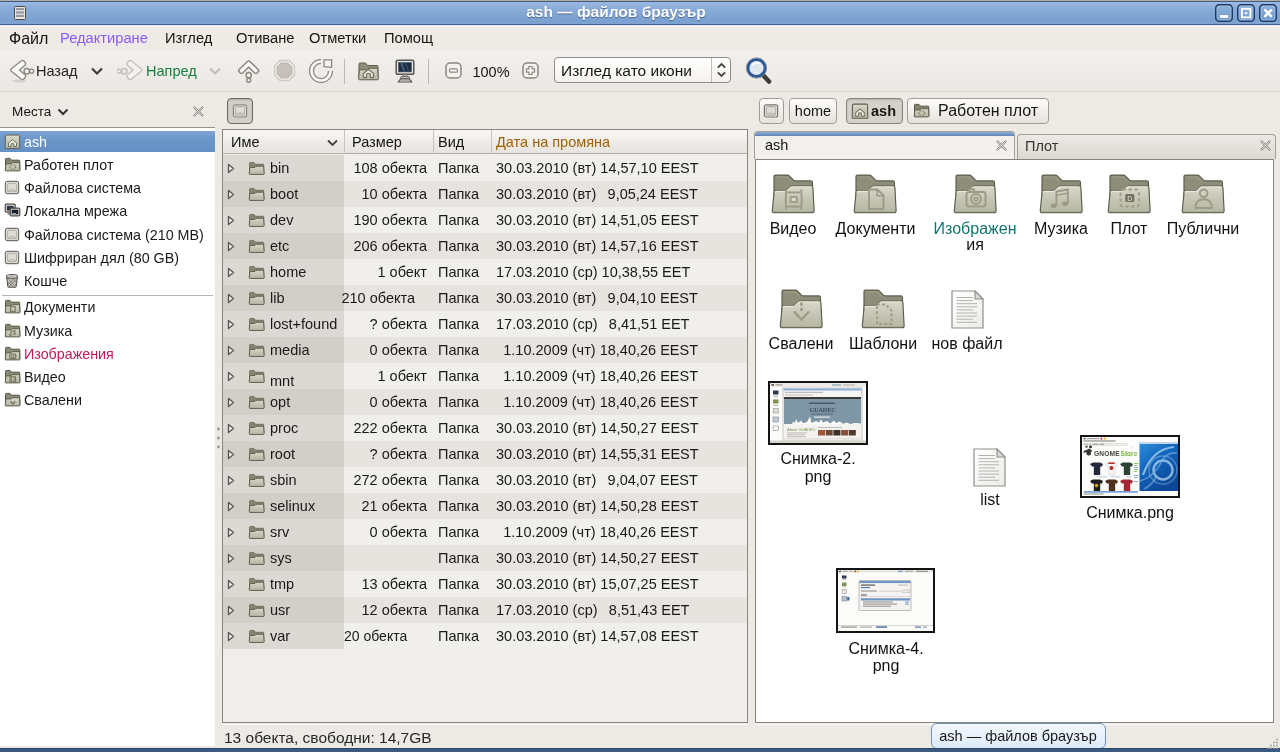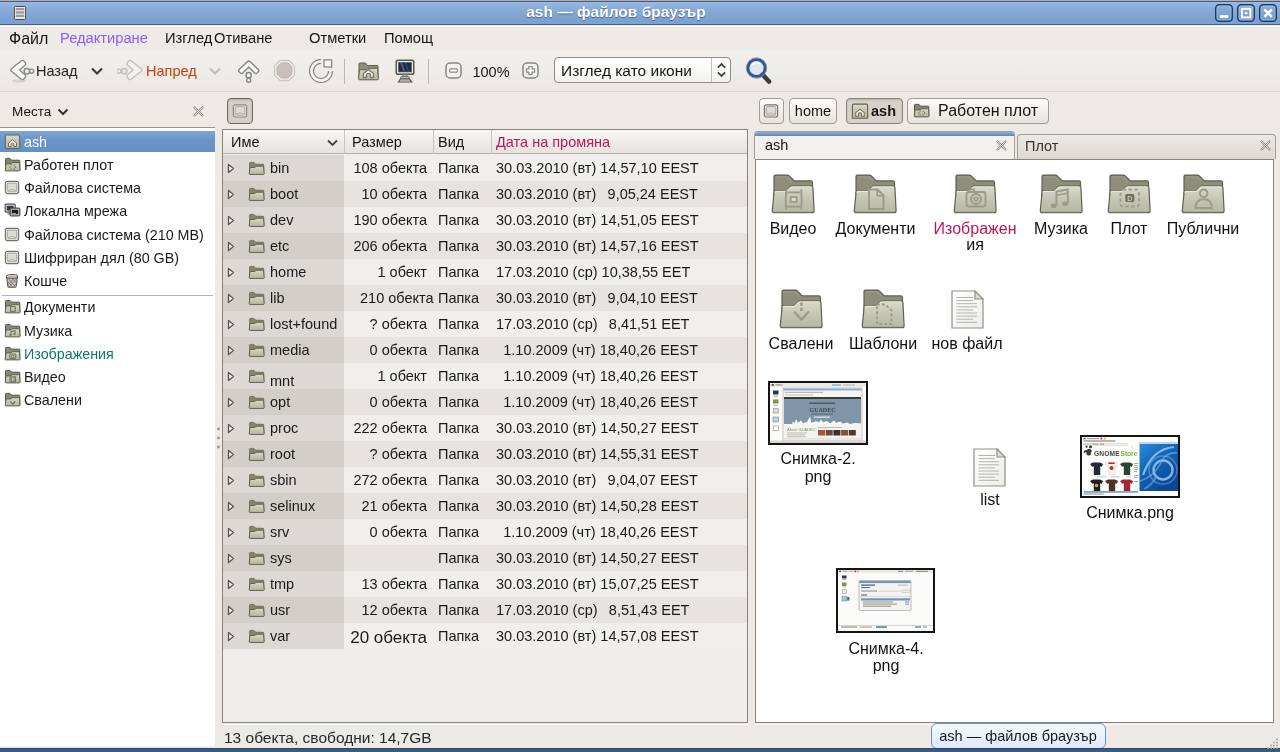--- a/index.html
+++ b/index.html
@@ -57,40 +57,40 @@
   </svg>
 <svg class="abs" style="left:1259px;top:3.5px" width="18" height="18" viewBox="0 0 17 17">
 <rect x="0.7" y="0.7" width="15.6" height="15.6" rx="3.4" fill="url(#gwb)" stroke="#1d3a62" stroke-width="1.4"></rect>
 <rect x="2" y="2" width="13" height="13" rx="2.4" fill="none" stroke="#a9c4e5" stroke-width="1" opacity=".55"></rect>
 <path d="M5.1,5.1 L12.1,12.1 M12.1,5.1 L5.1,12.1" stroke="#fff" stroke-width="2.3"></path>
   </svg>
 <div class="abs" style="left:0;top:26px;width:1280px;height:25px;background:#eeebe7;border-top:1px solid #fbfaf8"></div>
 <div class="txt" style="left:9px;top:30px;font-size:16px;color:#16150f">Файл</div>
 <div class="txt" style="left:60px;top:30px;font-size:14.7px;color:#8b5cf6">Редактиране</div>
 <div class="txt" style="left:165px;top:30px;font-size:14.7px;color:#16150f">Изглед</div>
-<div class="txt" style="left:214px;top:30px;font-size:14.7px;color:#16150f">Отиване</div>
+<div class="txt" style="left:236px;top:30px;font-size:14.7px;color:#16150f">Отиване</div>
 <div class="txt" style="left:309px;top:30px;font-size:14.7px;color:#16150f">Отметки</div>
 <div class="txt" style="left:384px;top:30px;font-size:14.7px;color:#16150f">Помощ</div>
 <div class="abs" style="left:0;top:51px;width:1280px;height:41px;background:linear-gradient(#f2f0ed,#ebe8e4);border-bottom:1px solid #d8d4cd"></div>
 <svg class="abs" style="left:7px;top:58px" width="28" height="26" viewBox="0 0 28 26">
 <path d="M13.8,3.2 Q15.8,1.6 16.9,3 L18.3,4.7 Q19.4,6.1 18,7.3 L12.4,12 L18,16.7 Q19.4,17.9 18.3,19.3 L16.9,21 Q15.8,22.4 13.8,20.8 L4.4,13.3 Q2.8,12 4.4,10.7 Z" fill="#fcfcfb" stroke="#8f8a82" stroke-width="1.4" stroke-linejoin="round"></path>
 <circle cx="19.8" cy="13.2" r="2.7" fill="#f6f5f3" stroke="#8f8a82" stroke-width="1.5"></circle>
 <circle cx="24.6" cy="13.2" r="2.05" fill="#f6f5f3" stroke="#8f8a82" stroke-width="1.4"></circle>
 <ellipse cx="12" cy="23" rx="7" ry="1.6" fill="#bdb9b2" opacity=".5"></ellipse>
 </svg>
 <div class="txt" style="left:36px;top:63px;font-size:14.5px;color:#26251f">Назад</div>
 <svg class="abs" style="left:90px;top:67px" width="14" height="9" viewBox="0 0 14 9">
     <path d="M2,1.5 L7,6.5 L12,1.5" fill="none" stroke="#3e3c37" stroke-width="2.2"></path>
   </svg>
 <svg class="abs" style="left:117px;top:58px" width="28" height="26" viewBox="0 0 28 26">
 <circle cx="1.8" cy="13.2" r="2.1" fill="#eeece8" stroke="#c4c0b9" stroke-width="1.4"></circle>
 <circle cx="7.3" cy="13.2" r="2.7" fill="#eeece8" stroke="#c4c0b9" stroke-width="1.5"></circle>
 <path d="M14.8,3.2 Q12.8,1.6 11.7,3 L10.3,4.7 Q9.2,6.1 10.6,7.3 L16.2,12 L10.6,16.7 Q9.2,17.9 10.3,19.3 L11.7,21 Q12.8,22.4 14.8,20.8 L24.2,13.3 Q25.8,12 24.2,10.7 Z" fill="#f4f2ee" stroke="#c4c0b9" stroke-width="1.4" stroke-linejoin="round"></path>
 </svg>
-<div class="txt" style="left:146px;top:63px;font-size:14.5px;color:#c2410c">Напред</div>
+<div class="txt" style="left:146px;top:63px;font-size:14.5px;color:#15803d">Напред</div>
 <svg class="abs" style="left:208px;top:67px" width="14" height="9" viewBox="0 0 14 9">
     <path d="M2,1.5 L7,6.5 L12,1.5" fill="none" stroke="#c2beb7" stroke-width="2.2"></path>
   </svg>
 <svg class="abs" style="left:237px;top:59px" width="24" height="24" viewBox="0 0 24 24">
 <path d="M2.2,10.5 L10.5,2.5 Q11.7,1.4 12.9,2.5 L21.2,10.5 Q22.3,11.7 21.2,12.8 L20,14 Q18.8,15.1 17.7,14 L11.7,8 L5.7,14 Q4.5,15.1 3.4,14 L2.2,12.8 Q1.1,11.7 2.2,10.5 Z" fill="#fbfbfa" stroke="#8b867e" stroke-width="1.5"></path>
 <circle cx="11.7" cy="16.2" r="2.6" fill="#f6f5f3" stroke="#8b867e" stroke-width="1.5"></circle>
 <circle cx="11.7" cy="21.3" r="2" fill="#f6f5f3" stroke="#8b867e" stroke-width="1.4"></circle>
 </svg>
 <svg class="abs" style="left:273px;top:59px" width="23" height="23" viewBox="0 0 23 23">
 <path d="M7,1.5 H16 L21.5,7 V16 L16,21.5 H7 L1.5,16 V7 Z" fill="#f0eeea" stroke="#cdc9c2" stroke-width="1.3"></path>
@@ -213,21 +213,21 @@
     <circle cx="6.4" cy="12" r="1.1" fill="#77775f"></circle>
     <circle cx="10.4" cy="11" r="1.1" fill="#77775f"></circle>
   </svg>
 <div class="txt" style="left:24px;top:322.6px;font-size:14.3px;color:#1a1a1a">Музика</div>
 <svg class="abs" style="left:4px;top:345.85px" width="17" height="15" viewBox="0 0 17 15">
 <path d="M1.5,13 V2.2 Q1.5,1.4 2.3,1.4 H6 L7.6,3.2 H15 Q15.8,3.2 15.8,4 V13 Z" fill="#8a8a76" stroke="#555546"></path>
 <path d="M1.2,13.1 Q1.1,13.9 2,13.9 H15.2 Q16.1,13.9 16,13.1 L15.5,6.4 Q15.45,5.7 14.75,5.7 H8.2 L7,6.9 H2.7 Q2,6.9 1.95,7.6 Z" fill="url(#gfr)" stroke="#5f5f4e"></path>
 <rect x="5.8" y="8" width="6" height="4.6" rx="0.8" fill="none" stroke="#77775f" stroke-width="1.1"></rect>
     <circle cx="8.8" cy="10.3" r="1.4" fill="none" stroke="#77775f" stroke-width="1"></circle>
   </svg>
-<div class="txt" style="left:24px;top:345.9px;font-size:14.3px;color:#0f766e">Изображения</div>
+<div class="txt" style="left:24px;top:345.9px;font-size:14.3px;color:#be185d">Изображения</div>
 <svg class="abs" style="left:4px;top:369.1px" width="17" height="15" viewBox="0 0 17 15">
 <path d="M1.5,13 V2.2 Q1.5,1.4 2.3,1.4 H6 L7.6,3.2 H15 Q15.8,3.2 15.8,4 V13 Z" fill="#8a8a76" stroke="#555546"></path>
 <path d="M1.2,13.1 Q1.1,13.9 2,13.9 H15.2 Q16.1,13.9 16,13.1 L15.5,6.4 Q15.45,5.7 14.75,5.7 H8.2 L7,6.9 H2.7 Q2,6.9 1.95,7.6 Z" fill="url(#gfr)" stroke="#5f5f4e"></path>
 <rect x="6" y="7.8" width="5.6" height="5" fill="none" stroke="#77775f" stroke-width="1.1"></rect>
     <path d="M7.4,8 V12.6 M10.2,8 V12.6" stroke="#77775f" stroke-width="0.9"></path>
   </svg>
 <div class="txt" style="left:24px;top:369.1px;font-size:14.3px;color:#1a1a1a">Видео</div>
 <svg class="abs" style="left:4px;top:392.35px" width="17" height="15" viewBox="0 0 17 15">
 <path d="M1.5,13 V2.2 Q1.5,1.4 2.3,1.4 H6 L7.6,3.2 H15 Q15.8,3.2 15.8,4 V13 Z" fill="#8a8a76" stroke="#555546"></path>
 <path d="M1.2,13.1 Q1.1,13.9 2,13.9 H15.2 Q16.1,13.9 16,13.1 L15.5,6.4 Q15.45,5.7 14.75,5.7 H8.2 L7,6.9 H2.7 Q2,6.9 1.95,7.6 Z" fill="url(#gfr)" stroke="#5f5f4e"></path>
@@ -251,21 +251,21 @@
 <div class="abs" style="left:223px;top:130px;width:524px;height:24px;background:linear-gradient(#f9f8f6,#eceae6 60%,#e7e4df);border-bottom:1px solid #b3aea6"></div>
 <div class="abs" style="left:344px;top:130px;width:1px;height:24px;background:#c8c3bc"></div>
 <div class="abs" style="left:433px;top:130px;width:1px;height:24px;background:#c8c3bc"></div>
 <div class="abs" style="left:491px;top:130px;width:1px;height:24px;background:#c8c3bc"></div>
 <div class="txt" style="left:231px;top:134px;font-size:14.5px;color:#16150f">Име</div>
 <svg class="abs" style="left:326px;top:139px" width="13" height="8" viewBox="0 0 13 8">
     <path d="M2,1.5 L6.5,6 L11,1.5" fill="none" stroke="#45433e" stroke-width="1.8"></path>
   </svg>
 <div class="txt" style="left:352px;top:134px;font-size:14.5px;color:#16150f">Размер</div>
 <div class="txt" style="left:438px;top:134px;font-size:14.5px;color:#16150f">Вид</div>
-<div class="txt" style="left:496px;top:134px;font-size:14.5px;color:#be185d">Дата на промяна</div>
+<div class="txt" style="left:496px;top:134px;font-size:14.5px;color:#a16207">Дата на промяна</div>
 <div class="abs" style="left:223px;top:155px;width:121px;height:26px;background:#dcd9d4"></div>
 <div class="abs" style="left:344px;top:155px;width:403px;height:26px;background:#f1efec"></div>
 <svg class="abs" style="left:227px;top:163px" width="8" height="11" viewBox="0 0 8 11">
     <path d="M1.5,1.5 L6.5,5.5 L1.5,9.5 Z" fill="#f4f2ef" stroke="#55534e" stroke-width="1.3" stroke-linejoin="round"></path>
   </svg>
 <svg class="abs" style="left:248px;top:161px" width="17" height="14" viewBox="0 0 17 14">
 <path d="M1.5,12 V2.2 Q1.5,1.4 2.3,1.4 H6 L7.6,3.2 H15 Q15.8,3.2 15.8,4 V12 Z" fill="#84846f" stroke="#55554699" stroke-width="1"></path>
 <path d="M1.2,12.6 Q1.1,13.4 2,13.4 H15.4 Q16.3,13.4 16.2,12.6 L15.6,5.9 Q15.5,5.2 14.8,5.2 H8.2 L7,6.4 H2.6 Q1.9,6.4 1.85,7.1 Z" fill="url(#gfr)" stroke="#5f5f4e" stroke-width="1"></path>
   </svg>
 <div class="txt" style="left:270px;top:159.5px;font-size:14.5px">bin</div>
@@ -327,21 +327,21 @@
 <div class="abs" style="left:223px;top:285px;width:121px;height:26px;background:#d2cfc9"></div>
 <div class="abs" style="left:344px;top:285px;width:403px;height:26px;background:#e7e4e0"></div>
 <svg class="abs" style="left:227px;top:293px" width="8" height="11" viewBox="0 0 8 11">
     <path d="M1.5,1.5 L6.5,5.5 L1.5,9.5 Z" fill="#f4f2ef" stroke="#55534e" stroke-width="1.3" stroke-linejoin="round"></path>
   </svg>
 <svg class="abs" style="left:248px;top:291px" width="17" height="14" viewBox="0 0 17 14">
 <path d="M1.5,12 V2.2 Q1.5,1.4 2.3,1.4 H6 L7.6,3.2 H15 Q15.8,3.2 15.8,4 V12 Z" fill="#84846f" stroke="#55554699" stroke-width="1"></path>
 <path d="M1.2,12.6 Q1.1,13.4 2,13.4 H15.4 Q16.3,13.4 16.2,12.6 L15.6,5.9 Q15.5,5.2 14.8,5.2 H8.2 L7,6.4 H2.6 Q1.9,6.4 1.85,7.1 Z" fill="url(#gfr)" stroke="#5f5f4e" stroke-width="1"></path>
   </svg>
 <div class="txt" style="left:270px;top:289.5px;font-size:14.5px">lib</div>
-<div class="txt" style="left:360px;top:289.5px;width:83px;text-align:left;font-size:14.5px">210 обекта</div>
+<div class="txt" style="left:332px;top:289.5px;width:83px;text-align:right;font-size:14.5px">210 обекта</div>
 <div class="txt" style="left:438px;top:289.5px;font-size:14.5px">Папка</div>
 <div class="txt" style="left:496px;top:289.5px;font-size:14.5px">30.03.2010 (вт)  9,04,10 EEST</div>
 <div class="abs" style="left:223px;top:311px;width:121px;height:26px;background:#dcd9d4"></div>
 <div class="abs" style="left:344px;top:311px;width:403px;height:26px;background:#f1efec"></div>
 <svg class="abs" style="left:227px;top:319px" width="8" height="11" viewBox="0 0 8 11">
     <path d="M1.5,1.5 L6.5,5.5 L1.5,9.5 Z" fill="#f4f2ef" stroke="#55534e" stroke-width="1.3" stroke-linejoin="round"></path>
   </svg>
 <svg class="abs" style="left:248px;top:317px" width="17" height="14" viewBox="0 0 17 14">
 <path d="M1.5,12 V2.2 Q1.5,1.4 2.3,1.4 H6 L7.6,3.2 H15 Q15.8,3.2 15.8,4 V12 Z" fill="#84846f" stroke="#55554699" stroke-width="1"></path>
 <path d="M1.2,12.6 Q1.1,13.4 2,13.4 H15.4 Q16.3,13.4 16.2,12.6 L15.6,5.9 Q15.5,5.2 14.8,5.2 H8.2 L7,6.4 H2.6 Q1.9,6.4 1.85,7.1 Z" fill="url(#gfr)" stroke="#5f5f4e" stroke-width="1"></path>
@@ -496,21 +496,21 @@
 <div class="abs" style="left:223px;top:623px;width:121px;height:26px;background:#dcd9d4"></div>
 <div class="abs" style="left:344px;top:623px;width:403px;height:26px;background:#f1efec"></div>
 <svg class="abs" style="left:227px;top:631px" width="8" height="11" viewBox="0 0 8 11">
     <path d="M1.5,1.5 L6.5,5.5 L1.5,9.5 Z" fill="#f4f2ef" stroke="#55534e" stroke-width="1.3" stroke-linejoin="round"></path>
   </svg>
 <svg class="abs" style="left:248px;top:629px" width="17" height="14" viewBox="0 0 17 14">
 <path d="M1.5,12 V2.2 Q1.5,1.4 2.3,1.4 H6 L7.6,3.2 H15 Q15.8,3.2 15.8,4 V12 Z" fill="#84846f" stroke="#55554699" stroke-width="1"></path>
 <path d="M1.2,12.6 Q1.1,13.4 2,13.4 H15.4 Q16.3,13.4 16.2,12.6 L15.6,5.9 Q15.5,5.2 14.8,5.2 H8.2 L7,6.4 H2.6 Q1.9,6.4 1.85,7.1 Z" fill="url(#gfr)" stroke="#5f5f4e" stroke-width="1"></path>
   </svg>
 <div class="txt" style="left:270px;top:627.5px;font-size:14.5px">var</div>
-<div class="txt" style="left:344px;top:627.5px;width:83px;text-align:right;font-size:17px">20 обекта</div>
+<div class="txt" style="left:344px;top:627.5px;width:83px;font-size:14px">20 обекта</div>
 <div class="txt" style="left:438px;top:627.5px;font-size:14.5px">Папка</div>
 <div class="txt" style="left:496px;top:627.5px;font-size:14.5px">30.03.2010 (вт) 14,57,08 EEST</div>
 <div class="abs" style="left:222px;top:724px;width:527px;height:1px;background:#fbfaf8"></div>
 <div class="abs" style="left:755px;top:724px;width:520px;height:1px;background:#fbfaf8"></div>
 <div class="txt" style="left:224px;top:728.5px;font-size:15.5px;color:#26282a">13 обекта, свободни: 14,7GB</div>
 <div class="abs" style="left:759px;top:98px;width:25px;height:26px;background:linear-gradient(#fdfdfc,#f0eeea 55%,#e6e3dd);border:1px solid #a19c93;border-radius:4px"></div>
 <svg class="abs" style="left:763px;top:103px" width="16" height="16" viewBox="0 0 16 16">
 <rect x="1.4" y="1.8" width="13.2" height="12.2" rx="2" fill="#f3f2ef" stroke="#76726c" stroke-width="1.2"></rect>
 <rect x="3.2" y="3.6" width="9.6" height="8.6" rx="1.2" fill="#dedbd6" stroke="#a5a19a" stroke-width="1"></rect>
 <path d="M4,11 Q8,8.8 12,11" fill="none" stroke="#b5b1aa" stroke-width="1"></path>
@@ -578,21 +578,21 @@
 <path d="M1.3,36.2 Q1.1,38.7 3.1,38.7 H41.3 Q43.3,38.7 43.1,36.2 L41.9,13.9 Q41.8,12.1 40,12.1 H20.9 Q19.9,12.1 19.2,12.8 L15.9,16 Q15.2,16.7 14.2,16.7 H4.9 Q3.2,16.7 3.1,18.4 Z" fill="url(#gfr)" stroke="#60604f" stroke-width="1.2"></path>
 <path d="M3.8,18.6 Q3.9,17.4 5.1,17.4 H14.4 Q15.4,17.4 16.1,16.7 L19.4,13.5 Q20.1,12.8 21.1,12.8 H39.6 Q40.8,12.8 40.9,14" fill="none" stroke="#ebebe0" stroke-width="1.1" opacity=".95"></path>
 <path d="M2.6,36.6 Q2.7,37.7 3.9,37.7 H40.5 Q41.7,37.7 41.8,36.6" fill="none" stroke="#a5a591" stroke-width="1.1" opacity=".85"></path>
 <g fill="none" stroke="#9b9b87" stroke-width="1.9">
       <rect x="13.5" y="18" width="19" height="14.5" rx="2.4"></rect>
       <circle cx="23" cy="25" r="5"></circle>
       <circle cx="23" cy="25" r="1.8" stroke-width="1.5"></circle>
       <path d="M16.5,17.6 v-2.4 h4.4 v2.4"></path>
     </g>
   </svg>
-<div class="txt ctr" style="left:975px;top:220px;font-size:16px;color:#be185d">Изображен</div>
+<div class="txt ctr" style="left:975px;top:220px;font-size:16px;color:#0f766e">Изображен</div>
 <svg class="abs" style="left:1039px;top:173.5px" width="45" height="41" viewBox="0 0 45 41">
 <path d="M3,28 V2.5 Q3,1.1 4.5,1.1 H16.4 Q17.5,1.1 18.3,1.9 L22.5,6.1 Q23.3,6.9 24.4,6.9 H40 Q41.5,6.9 41.5,8.4 V28 Z" fill="#8d8d79" stroke="#5f5f4f" stroke-width="1.2"></path>
 <path d="M4.8,3 H15.9 L20.5,7.6" fill="none" stroke="#a6a691" stroke-width="1.1" opacity=".75"></path>
 <path d="M1.3,36.2 Q1.1,38.7 3.1,38.7 H41.3 Q43.3,38.7 43.1,36.2 L41.9,13.9 Q41.8,12.1 40,12.1 H20.9 Q19.9,12.1 19.2,12.8 L15.9,16 Q15.2,16.7 14.2,16.7 H4.9 Q3.2,16.7 3.1,18.4 Z" fill="url(#gfr)" stroke="#60604f" stroke-width="1.2"></path>
 <path d="M3.8,18.6 Q3.9,17.4 5.1,17.4 H14.4 Q15.4,17.4 16.1,16.7 L19.4,13.5 Q20.1,12.8 21.1,12.8 H39.6 Q40.8,12.8 40.9,14" fill="none" stroke="#ebebe0" stroke-width="1.1" opacity=".95"></path>
 <path d="M2.6,36.6 Q2.7,37.7 3.9,37.7 H40.5 Q41.7,37.7 41.8,36.6" fill="none" stroke="#a5a591" stroke-width="1.1" opacity=".85"></path>
 <g fill="none" stroke="#9b9b87" stroke-width="1.9">
       <path d="M17.4,31.5 V17.5 L28.8,15.5 V29.5"></path>
       <path d="M17.4,21.2 L28.8,19.2" stroke-width="1.6"></path>
     </g>

